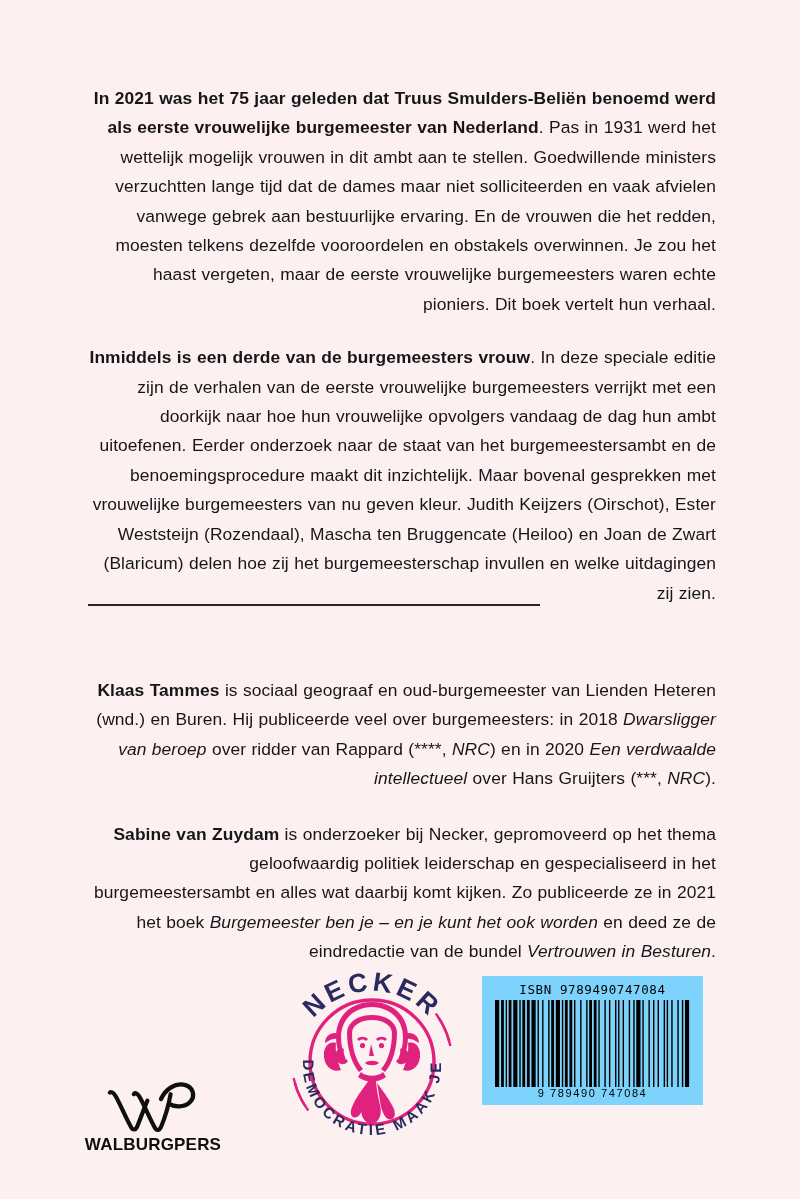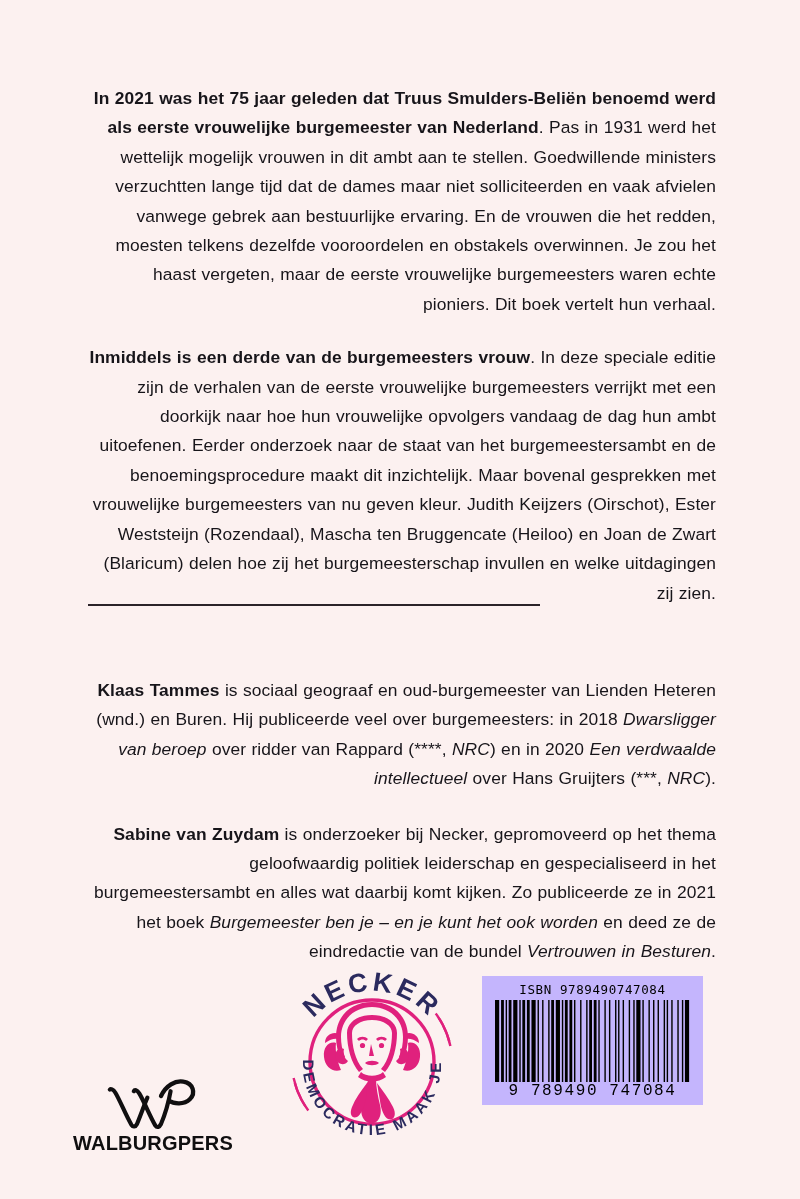--- a/index.html
+++ b/index.html
@@ -85,21 +85,21 @@
     align-items: center;
     justify-content: flex-end;
   }
   .wp-mark {
     width: 96px;
     height: 52px;
     display: block;
   }
   .wp-word {
     margin-top: 2px;
-    font-size: 20px;
+    font-size: 17px;
     font-weight: bold;
     letter-spacing: 0.2px;
     color: #100f10;
     font-family: "Liberation Sans", sans-serif;
     white-space: nowrap;
   }
 
   
   .necker {
     position: absolute;
@@ -110,21 +110,21 @@
   }
   .necker svg { display: block; width: 182px; height: 182px; }
 
   
   .barcode-box {
     position: absolute;
     left: 482px;
     top: 21px;
     width: 221px;
     height: 129px;
-    background: #c4b5fd;
+    background: #7dd3fc;
     box-sizing: border-box;
     padding: 8px 12px 6px 12px;
     display: flex;
     flex-direction: column;
     align-items: center;
   }
   .barcode-isbn {
     font-family: "DejaVu Sans Mono", monospace;
     font-size: 12.5px;
     letter-spacing: 0.6px;
@@ -132,22 +132,22 @@
     line-height: 1;
     margin-bottom: 3px;
     white-space: nowrap;
   }
   .barcode-bars {
     width: 196px;
     height: 88px;
     display: block;
   }
   .barcode-digits {
-    font-family: Liberation Mono, monospace;
-    font-size: 16px;
+    font-family: Liberation Sans, sans-serif;
+    font-size: 11px;
     letter-spacing: 1.6px;
     color: #000;
     line-height: 1;
     margin-top: 1px;
     white-space: nowrap;
   }
 </style>
 </head>
 <body>
 

